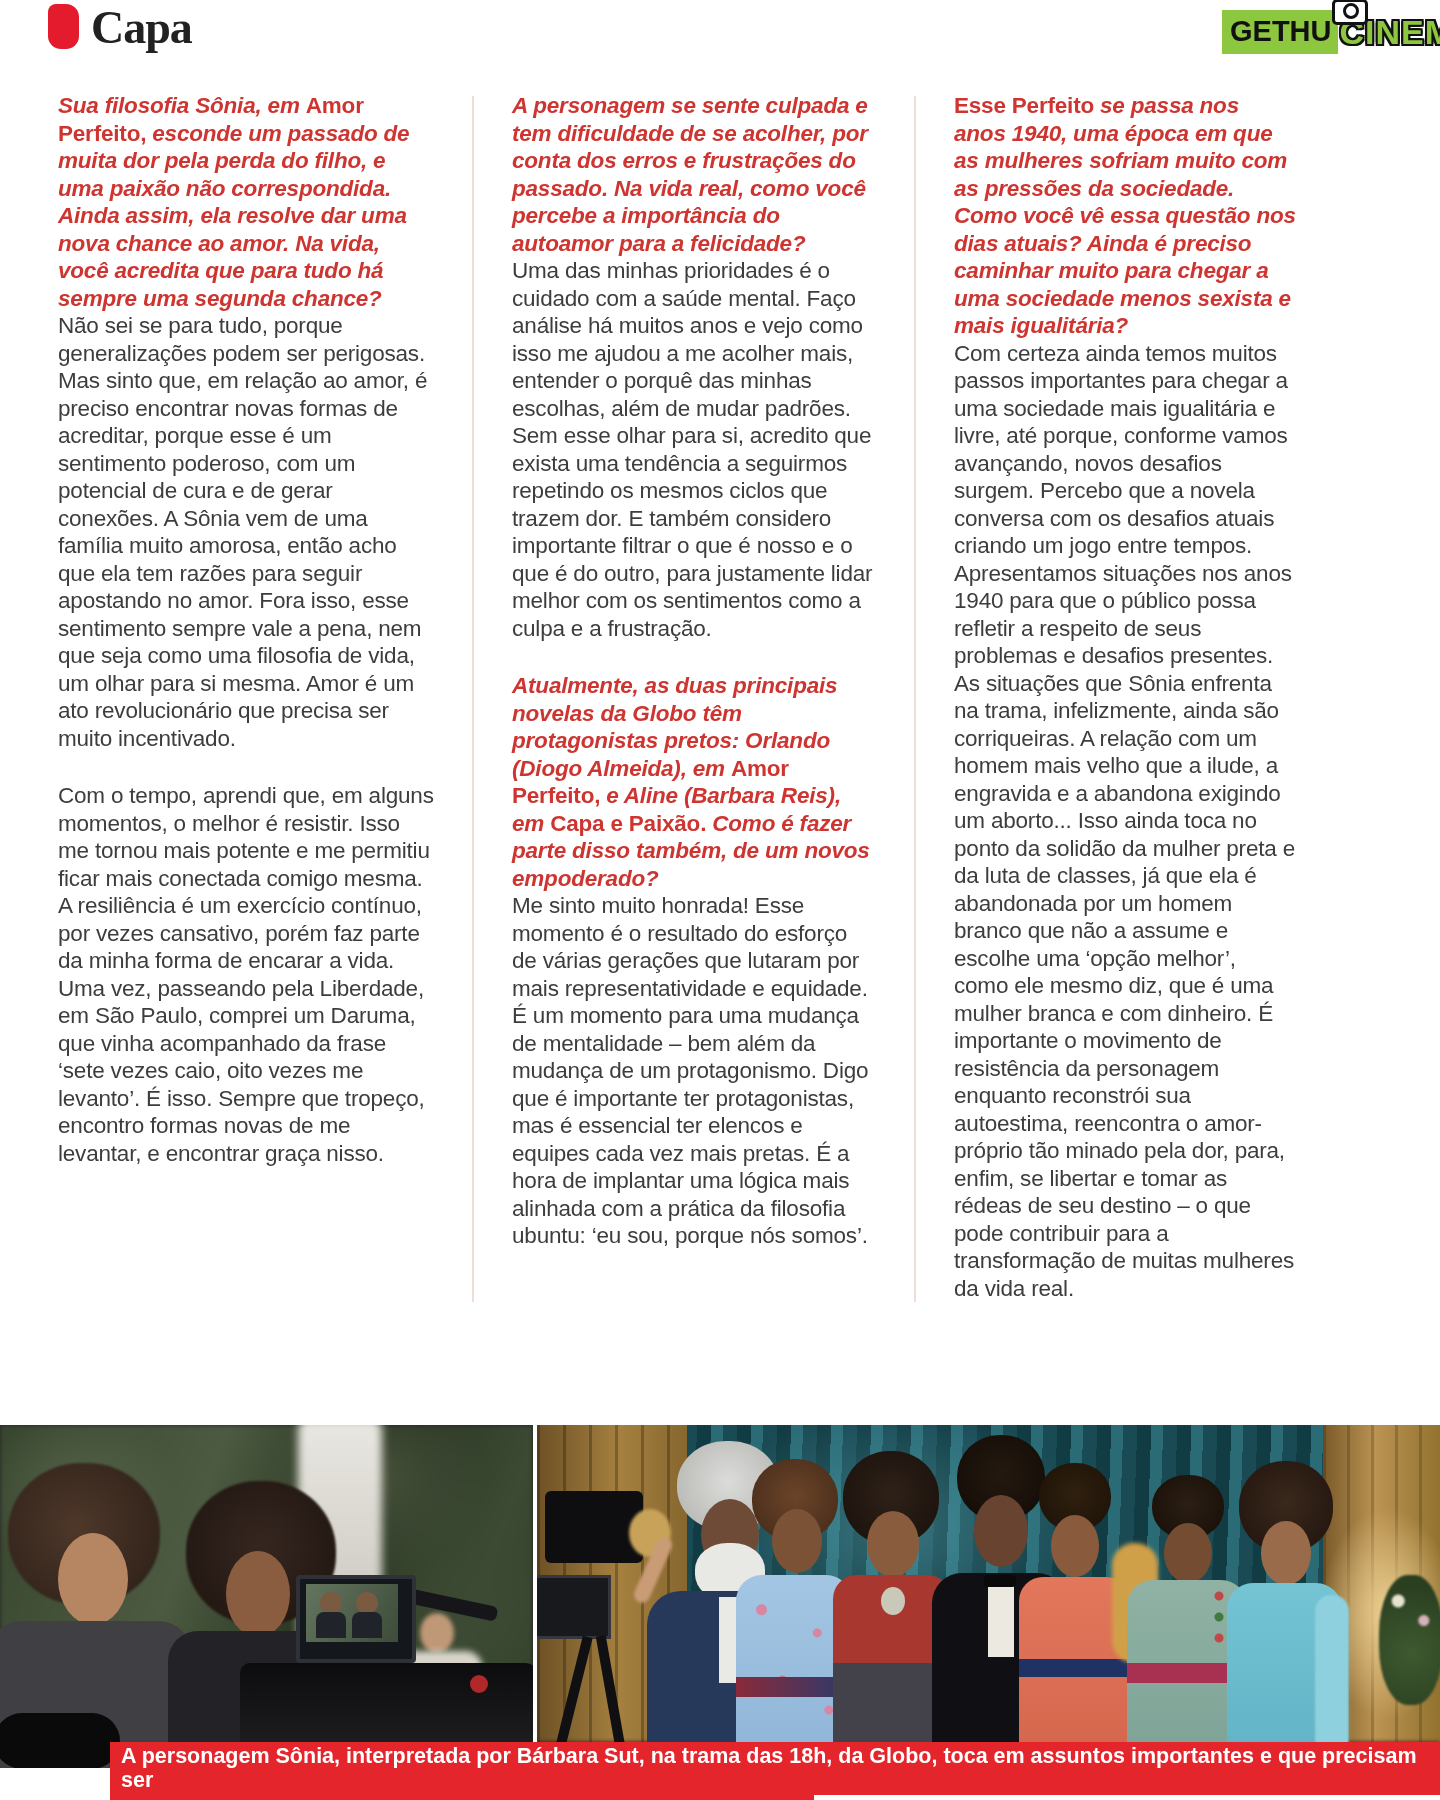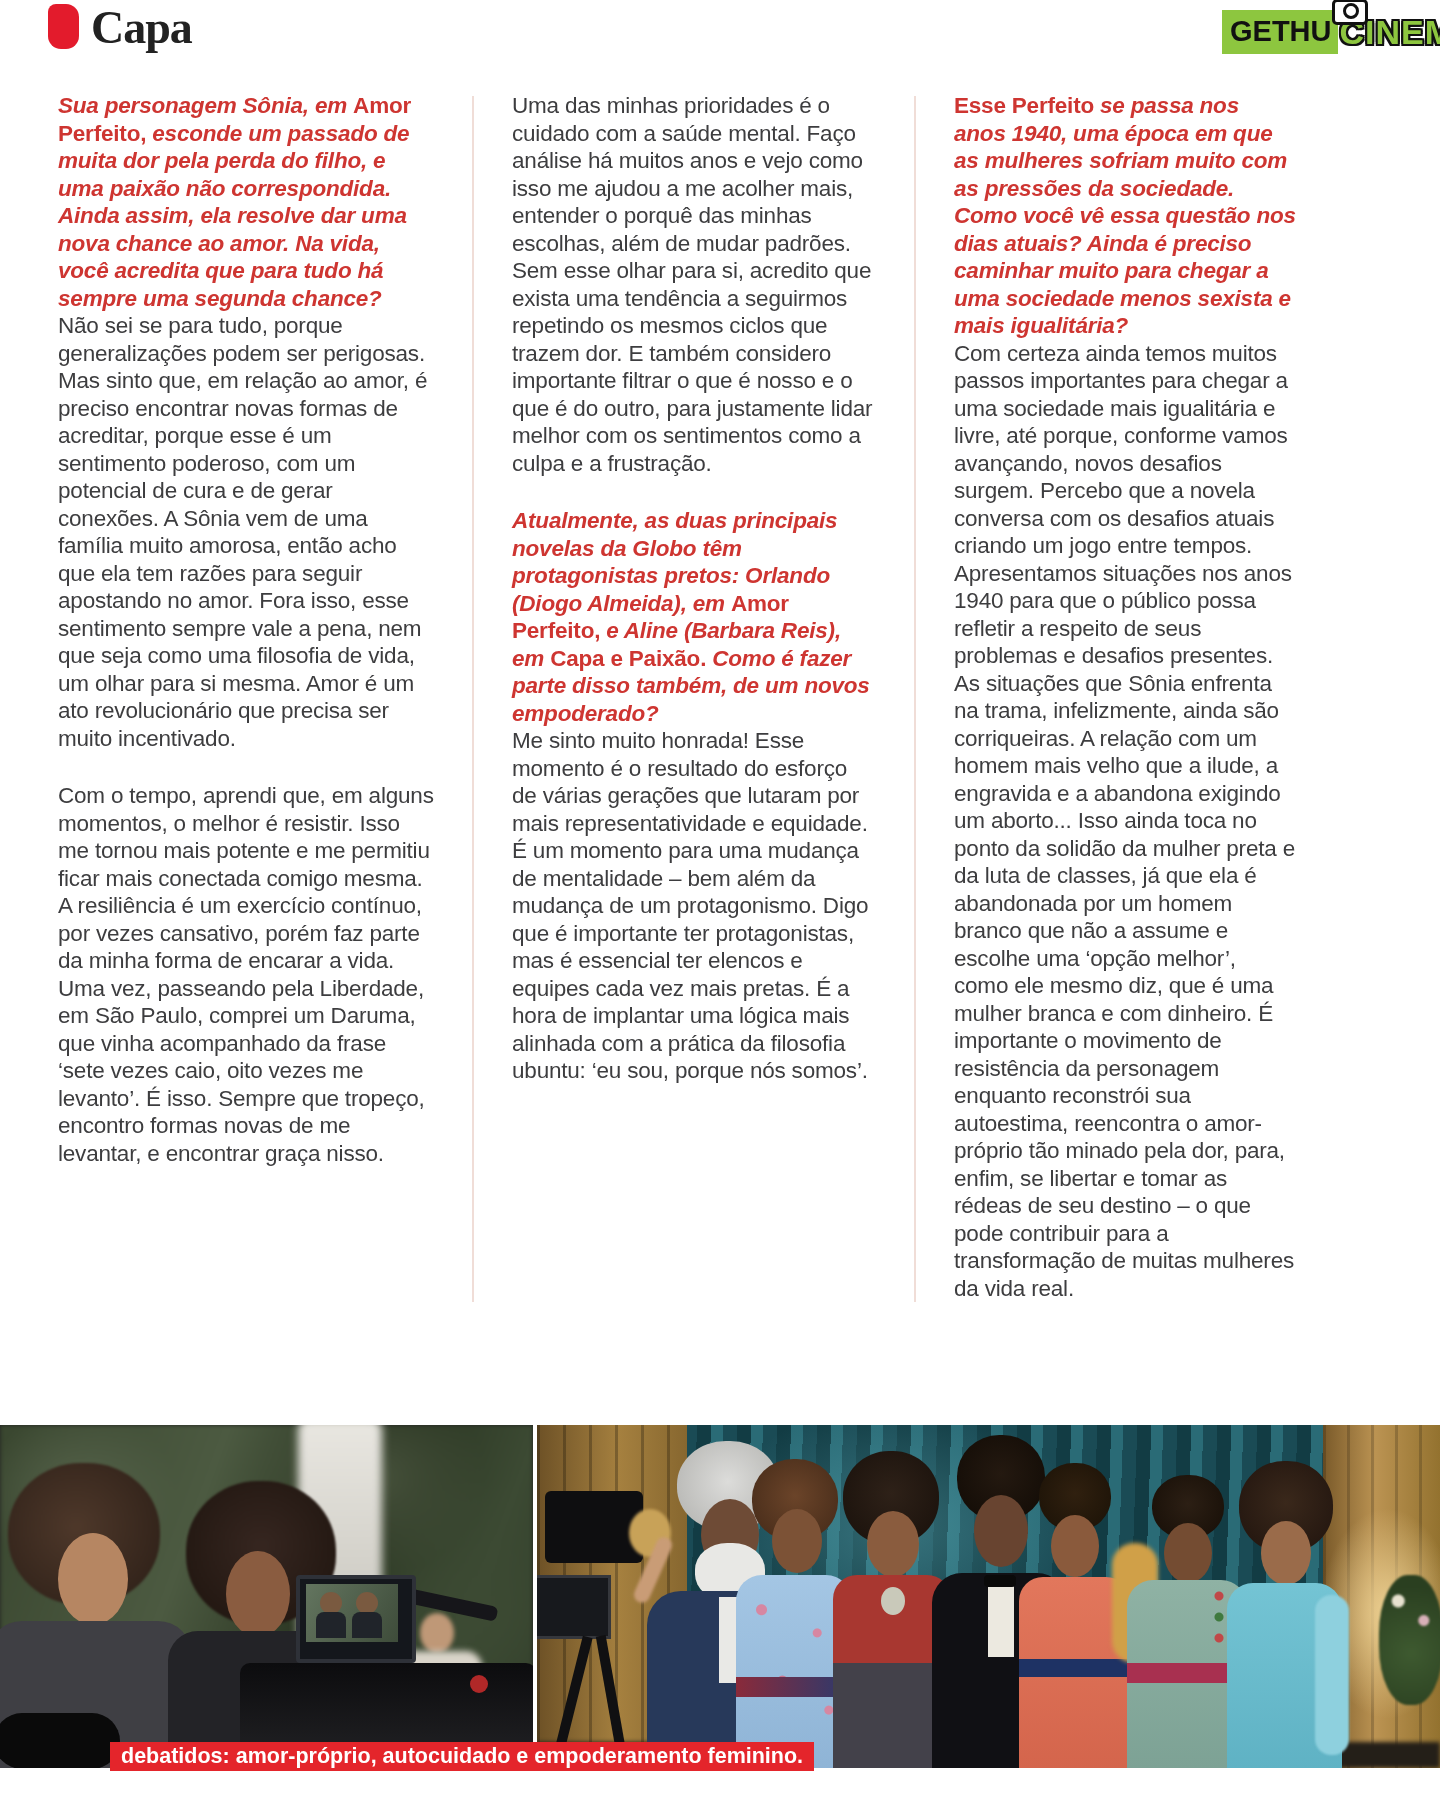--- a/index.html
+++ b/index.html
@@ -117,28 +117,29 @@
     <div class="logo-gethu">GETHU</div>
     <div class="logo-cinema">
       <span class="logo-cam"></span><span>CINEMA</span>
     </div>
 
   </div>
 
   <main class="columns">
 
     <section class="col col1">
-      <p class="q"><span>Sua personagem Sônia, em </span><span class="rm">Amor Perfeito,</span><span> esconde um passado de muita dor pela perda do filho, e uma paixão não correspondida. Ainda assim, ela resolve dar uma nova chance ao amor. Na vida, você acredita que para tudo há sempre uma segunda chance?</span></p>
+      <p class="q"><span>Sua filosofia Sônia, em </span><span class="rm">Amor Perfeito,</span><span> esconde um passado de muita dor pela perda do filho, e uma paixão não correspondida. Ainda assim, ela resolve dar uma nova chance ao amor. Na vida, você acredita que para tudo há sempre uma segunda chance?</span></p>
       <p class="a">Não sei se para tudo, porque generalizações podem ser perigosas. Mas sinto que, em relação ao amor, é preciso encontrar novas formas de acreditar, porque esse é um sentimento poderoso, com um potencial de cura e de gerar conexões. A Sônia vem de uma família muito amorosa, então acho que ela tem razões para seguir apostando no amor. Fora isso, esse sentimento sempre vale a pena, nem que seja como uma filosofia de vida, um olhar para si mesma. Amor é um ato revolucionário que precisa ser muito incentivado.</p>
       <p class="a">Com o tempo, aprendi que, em alguns momentos, o melhor é resistir. Isso me tornou mais potente e me permitiu ficar mais conectada comigo mesma. A resiliência é um exercício contínuo, por vezes cansativo, porém faz parte da minha forma de encarar a vida. Uma vez, passeando pela Liberdade, em São Paulo, comprei um Daruma, que vinha acompanhado da frase ‘sete vezes caio, oito vezes me levanto’. É isso. Sempre que tropeço, encontro formas novas de me levantar, e encontrar graça nisso.</p>
     </section>
 
     <div class="vr"></div>
 
     <section class="col col2">
+      <p class="q">A personagem se sente culpada e tem dificuldade de se acolher, por conta dos erros e frustrações do passado. Na vida real, como você percebe a importância do autoamor para a felicidade?</p>
       <p class="a">Uma das minhas prioridades é o cuidado com a saúde mental. Faço análise há muitos anos e vejo como isso me ajudou a me acolher mais, entender o porquê das minhas escolhas, além de mudar padrões. Sem esse olhar para si, acredito que exista uma tendência a seguirmos repetindo os mesmos ciclos que trazem dor. E também considero importante filtrar o que é nosso e o que é do outro, para justamente lidar melhor com os sentimentos como a culpa e a frustração.</p>
       <p class="q"><span>Atualmente, as duas principais novelas da Globo têm protagonistas pretos: Orlando (Diogo Almeida), em </span><span class="rm">Amor Perfeito,</span><span> e Aline (Barbara Reis), em </span><span class="rm">Capa e Paixão.</span><span> Como é fazer parte disso também, de um novos empoderado?</span></p>
       <p class="a">Me sinto muito honrada! Esse momento é o resultado do esforço de várias gerações que lutaram por mais representatividade e equidade. É um momento para uma mudança de mentalidade – bem além da mudança de um protagonismo. Digo que é importante ter protagonistas, mas é essencial ter elencos e equipes cada vez mais pretas. É a hora de implantar uma lógica mais alinhada com a prática da filosofia ubuntu: ‘eu sou, porque nós somos’.</p>
     </section>
 
     <div class="vr"></div>
 
     <section class="col col3">
       <p class="q"><span class="rm">Esse Perfeito</span><span> se passa nos anos 1940, uma época em que as mulheres sofriam muito com as pressões da sociedade. Como você vê essa questão nos dias atuais? Ainda é preciso caminhar muito para chegar a uma sociedade menos sexista e mais igualitária?</span></p>
       <p class="a">Com certeza ainda temos muitos passos importantes para chegar a uma sociedade mais igualitária e livre, até porque, conforme vamos avançando, novos desafios surgem. Percebo que a novela conversa com os desafios atuais criando um jogo entre tempos. Apresentamos situações nos anos 1940 para que o público possa refletir a respeito de seus problemas e desafios presentes. As situações que Sônia enfrenta na trama, infelizmente, ainda são corriqueiras. A relação com um homem mais velho que a ilude, a engravida e a abandona exigindo um aborto... Isso ainda toca no ponto da solidão da mulher preta e da luta de classes, já que ela é abandonada por um homem branco que não a assume e escolhe uma ‘opção melhor’, como ele mesmo diz, que é uma mulher branca e com dinheiro. É importante o movimento de resistência da personagem enquanto reconstrói sua autoestima, reencontra o amor-próprio tão minado pela dor, para, enfim, se libertar e tomar as rédeas de seu destino – o que pode contribuir para a transformação de muitas mulheres da vida real.</p>
@@ -245,16 +246,17 @@
       <div class="person" style="left:690px;width:115px;">
         <div class="pp" style="left:12px;top:36px;width:94px;height:92px;background:radial-gradient(circle at 50% 45%,#3a281b,#241710 80%);border-radius:48%;"></div>
         <div class="pp" style="left:34px;top:96px;width:50px;height:64px;background:#9a6b4a;border-radius:50%;"></div>
         <div class="pp" style="left:0;top:158px;width:115px;height:185px;background:linear-gradient(180deg,#74c4d4,#5fb2c4);border-radius:26px 26px 0 0;"></div>
         <div class="pp" style="left:88px;top:170px;width:34px;height:160px;background:#8ed0de;border-radius:16px;filter:blur(1px);"></div>
       </div>
     </div>
   </div>
 
   <div class="caption">
+    <div class="cap-line">A personagem Sônia, interpretada por Bárbara Sut, na trama das 18h, da Globo, toca em assuntos importantes e que precisam ser</div>
     <div class="cap-line">debatidos: amor-próprio, autocuidado e empoderamento feminino.</div>
   </div>
 
 </div>
 
 </body></html>

